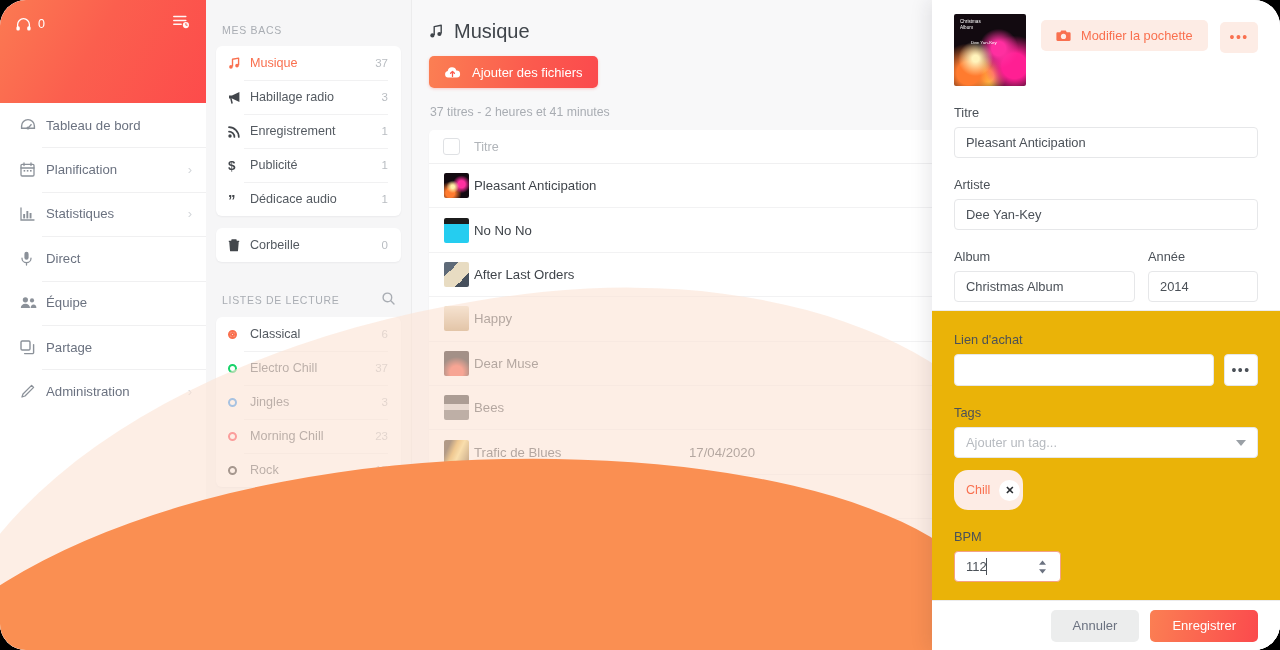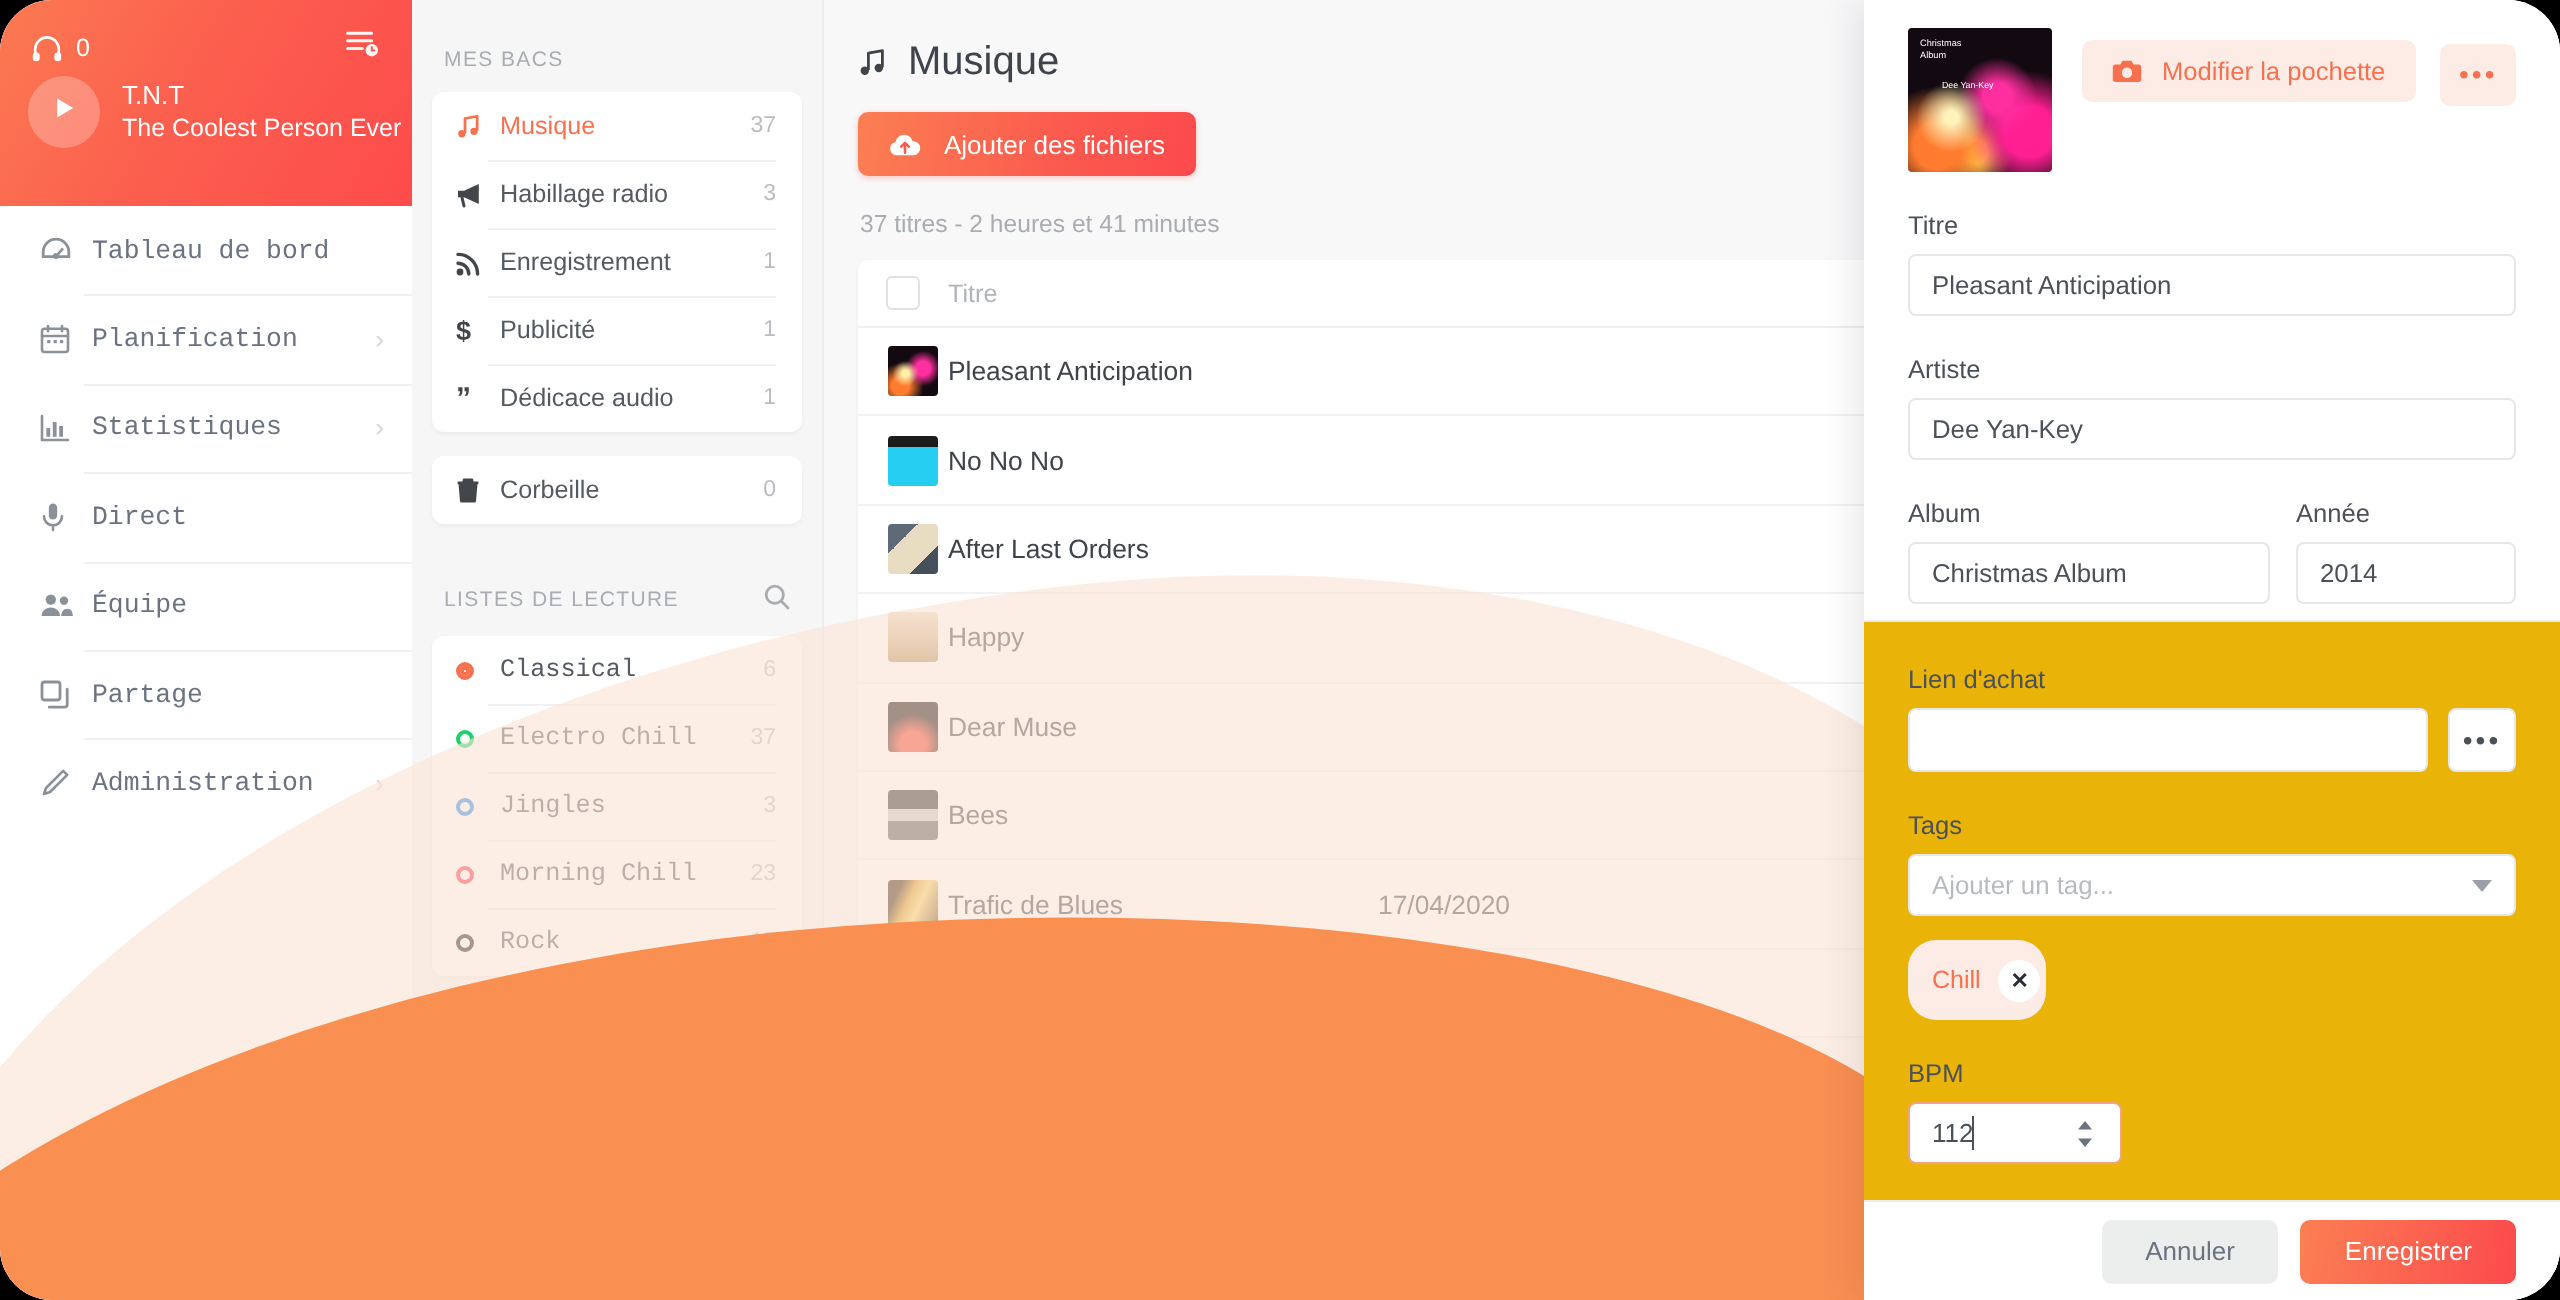--- a/index.html
+++ b/index.html
@@ -60,21 +60,21 @@
     padding-left: 20px;
     color: #6b7280;
     font-size: 13.2px;
     cursor: pointer;
   }
   .nav-item + .nav-item::before {
     content: ""; position: absolute; left: 42px; right: 0; top: 0;
     height: 1px; background: #f0f0f1;
   }
   .nav-ico { width: 26px; display: flex; align-items: center; color: #8b9199; flex: 0 0 26px; }
-  .nav-label { flex: 1; font-family: Liberation Mono, monospace; }
+  .nav-label { flex: 1; }
   .nav-chev { color: #d3d6da; font-size: 13px; padding-right: 14px; }
   .nav-item.active {
     background: #f7f7f8;
     color: #4b5158;
   }
   .nav-item.active::after {
     content: ""; position: absolute; left: 0; top: 0; bottom: 0;
     width: 3.5px; background: #f9704f;
   }
   .nav-item.active .nav-ico { color: #f9704f; }
@@ -127,21 +127,21 @@
   .pl-row + .pl-row::before {
     content:""; position:absolute; left: 28px; right: 13px; top: 0;
     height: 1px; background: #f1f1f2;
   }
   .pl-dot { width: 22px; flex: 0 0 22px; display:flex; align-items:center; }
   .pl-dot i {
     width: 9px; height: 9px; border-radius: 50%;
     border: 2.2px solid currentColor; display:block;
   }
   .pl-dot.filled i { box-shadow: inset 0 0 0 2px currentColor; }
-  .pl-label { flex: 1; font-family: Liberation Mono, monospace; }
+  .pl-label { flex: 1; }
   .pl-count { font-size: 11.5px; color: #b9bdc2; }
 
   .new-pl {
     margin-top: 12px;
     background: #fdece5; border-radius: 6px;
     height: 37px; display: flex; align-items: center; justify-content: center;
     gap: 9px; color: #f9704f; font-size: 12.8px; cursor: pointer;
   }
   .srch-ico { color: #a9adb3; cursor: pointer; }
 
@@ -328,33 +328,20 @@
           <span>0</span>
         </div>
         <div class="sb-hist">
           <svg width="17" height="14" viewBox="0 0 17 14" fill="none">
             <path d="M0.8 1.6h12M0.8 5.4h12M0.8 9.2h7.4" stroke="#fff" stroke-width="1.5" stroke-linecap="round"></path>
             <circle cx="12.9" cy="10.1" r="3.1" fill="#fff"></circle>
             <path d="M12.9 8.5v1.7h1.3" stroke="#fb5f4e" stroke-width="1" stroke-linecap="round"></path>
           </svg>
         </div>
       </div>
-      <div class="sb-user">
-        <div class="sb-avatar">
-          <span>
-            <svg width="11" height="12" viewBox="0 0 11 12">
-                <path d="M1.6 1.2 9.6 6l-8 4.8z" fill="#fff"></path>
-              </svg>
-          </span>
-        </div>
-        <div class="sb-user-txt">
-          <div class="sb-user-name">T.N.T</div>
-          <div class="sb-user-sub">The Coolest Person Ever</div>
-        </div>
-      </div>
     </div>
 
     <nav class="nav">
       <div class="nav-item">
         <span class="nav-ico">
           <svg width="16" height="14" viewBox="0 0 16 14" fill="none">
             <path d="M8 1.6a6.4 6.4 0 0 1 6.4 6.4v2.3H1.6V8A6.4 6.4 0 0 1 8 1.6Z" stroke="currentColor" stroke-width="1.4"></path>
             <circle cx="8" cy="10" r="1.5" fill="currentColor"></circle>
               <path d="m8.9 9.2 2.6-3" stroke="currentColor" stroke-width="1.3"></path>
           </svg>

